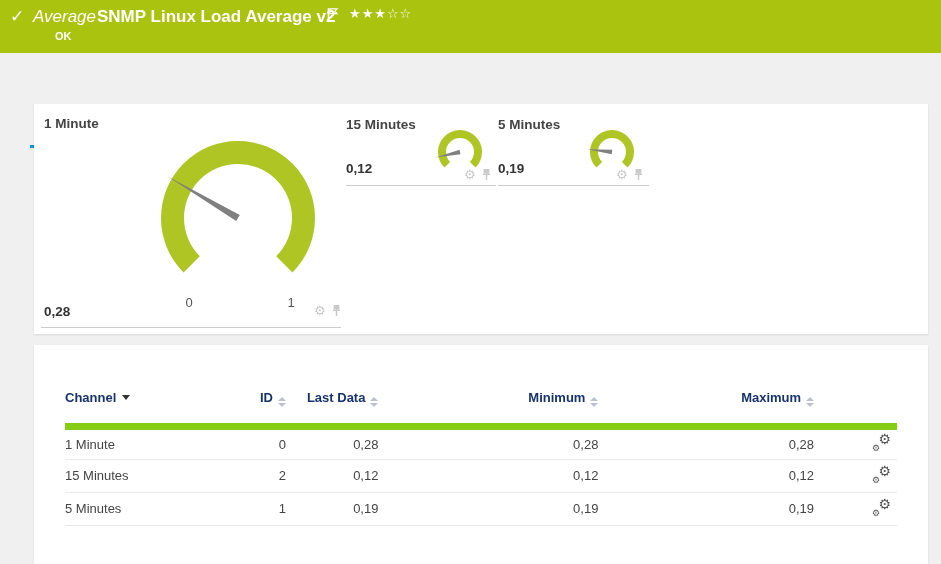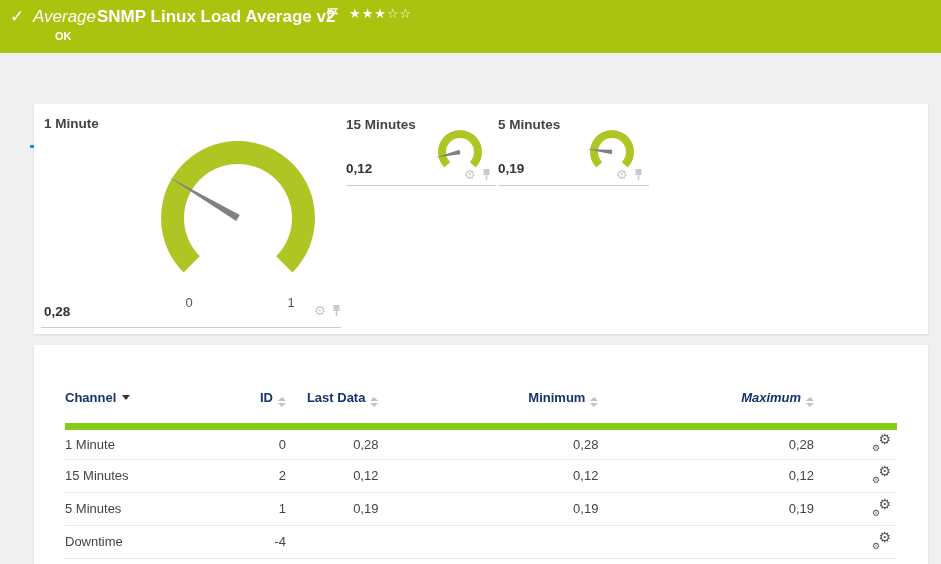--- a/index.html
+++ b/index.html
@@ -48,21 +48,21 @@
   
   .tablewrap { padding:0 31px; }
   table { border-collapse:collapse; width:832px; margin-top:45px; table-layout:fixed; }
   th { color:#17336d; font-size:13px; font-weight:bold; text-align:right; vertical-align:top; line-height:16px; }
   th.col-channel { text-align:left; }
   thead tr { border-bottom:7px solid #84cc16; height:36px; }
   tbody tr { border-bottom:1px solid #e8e8e8; height:33px; }
   td { font-size:13px; color:#444; text-align:right; }
   td.c-channel { text-align:left; }
   .col-channel { width:150px; } .col-id { width:58px;text-align:right; } .col-last { width:87px; }
-  .col-min { width:207px; } .col-max { width:203px;font-style:italic; } .col-gear { width:78px; }
+  .col-min { width:207px; } .col-max { width:203px; } .col-gear { width:78px; }
   td.c-gear { text-align:right; padding-right:6px; }
 
   .sort-pair { display:inline-flex; flex-direction:column; gap:2px; margin-left:5px; vertical-align:1px; }
   .tri-up { width:0; height:0; border-left:4px solid transparent; border-right:4px solid transparent; border-bottom:4px solid #bcc3cf; }
   .tri-dn { width:0; height:0; border-left:4px solid transparent; border-right:4px solid transparent; border-top:4px solid #bcc3cf; }
   .tri-solid { display:inline-block; width:0; height:0; margin-left:6px; vertical-align:2px;
     border-left:4px solid transparent; border-right:4px solid transparent; border-top:5px solid #333; }
 
   .dgear { position:relative; display:inline-block; width:19px; height:17px; cursor:pointer; }
   .dgear .g1 { position:absolute; right:0; top:-3px; font-size:14px; color:#555; }
@@ -240,26 +240,18 @@
               <td class="c-gear"><span class="dgear"><span class="g1">⚙</span><span class="g2">⚙</span></span></td>
             </tr>
             <tr>
               <td class="c-channel">5 Minutes</td>
               <td class="c-id">1</td>
               <td class="c-last">0,19</td>
               <td class="c-min">0,19</td>
               <td class="c-max">0,19</td>
               <td class="c-gear"><span class="dgear"><span class="g1">⚙</span><span class="g2">⚙</span></span></td>
             </tr>
-            <tr>
-              <td class="c-channel">Downtime</td>
-              <td class="c-id">-4</td>
-              <td class="c-last"></td>
-              <td class="c-min"></td>
-              <td class="c-max"></td>
-              <td class="c-gear"><span class="dgear"><span class="g1">⚙</span><span class="g2">⚙</span></span></td>
-            </tr>
           </tbody>
       </table>
     </div>
   </div>
 
 </div>
 
 </body></html>

